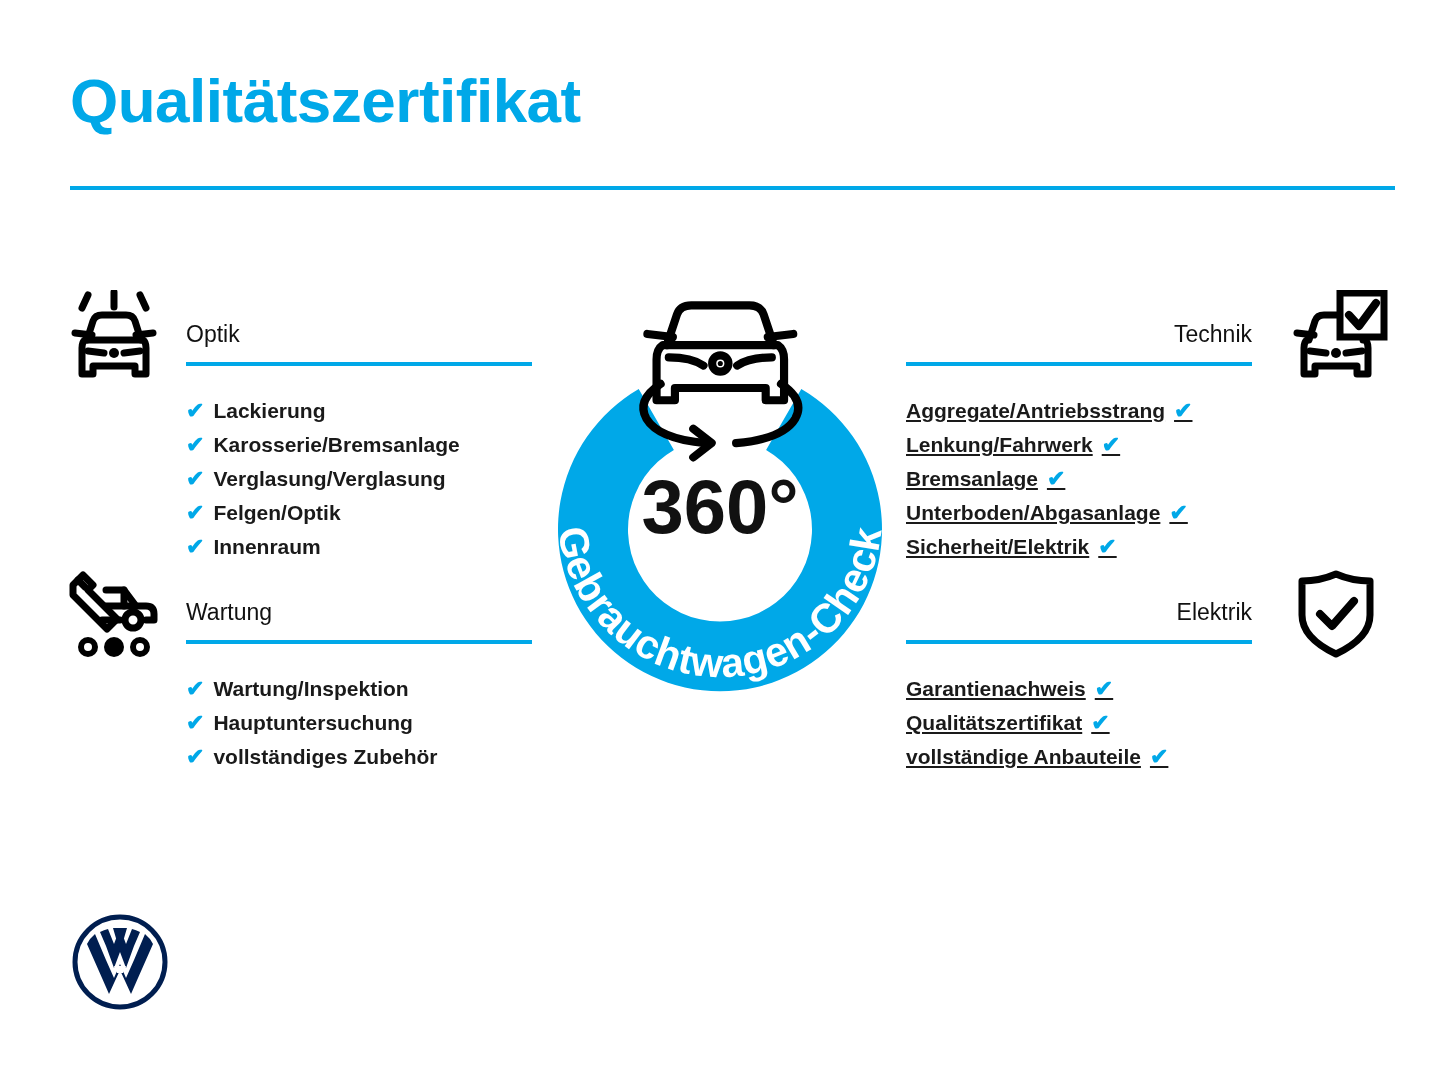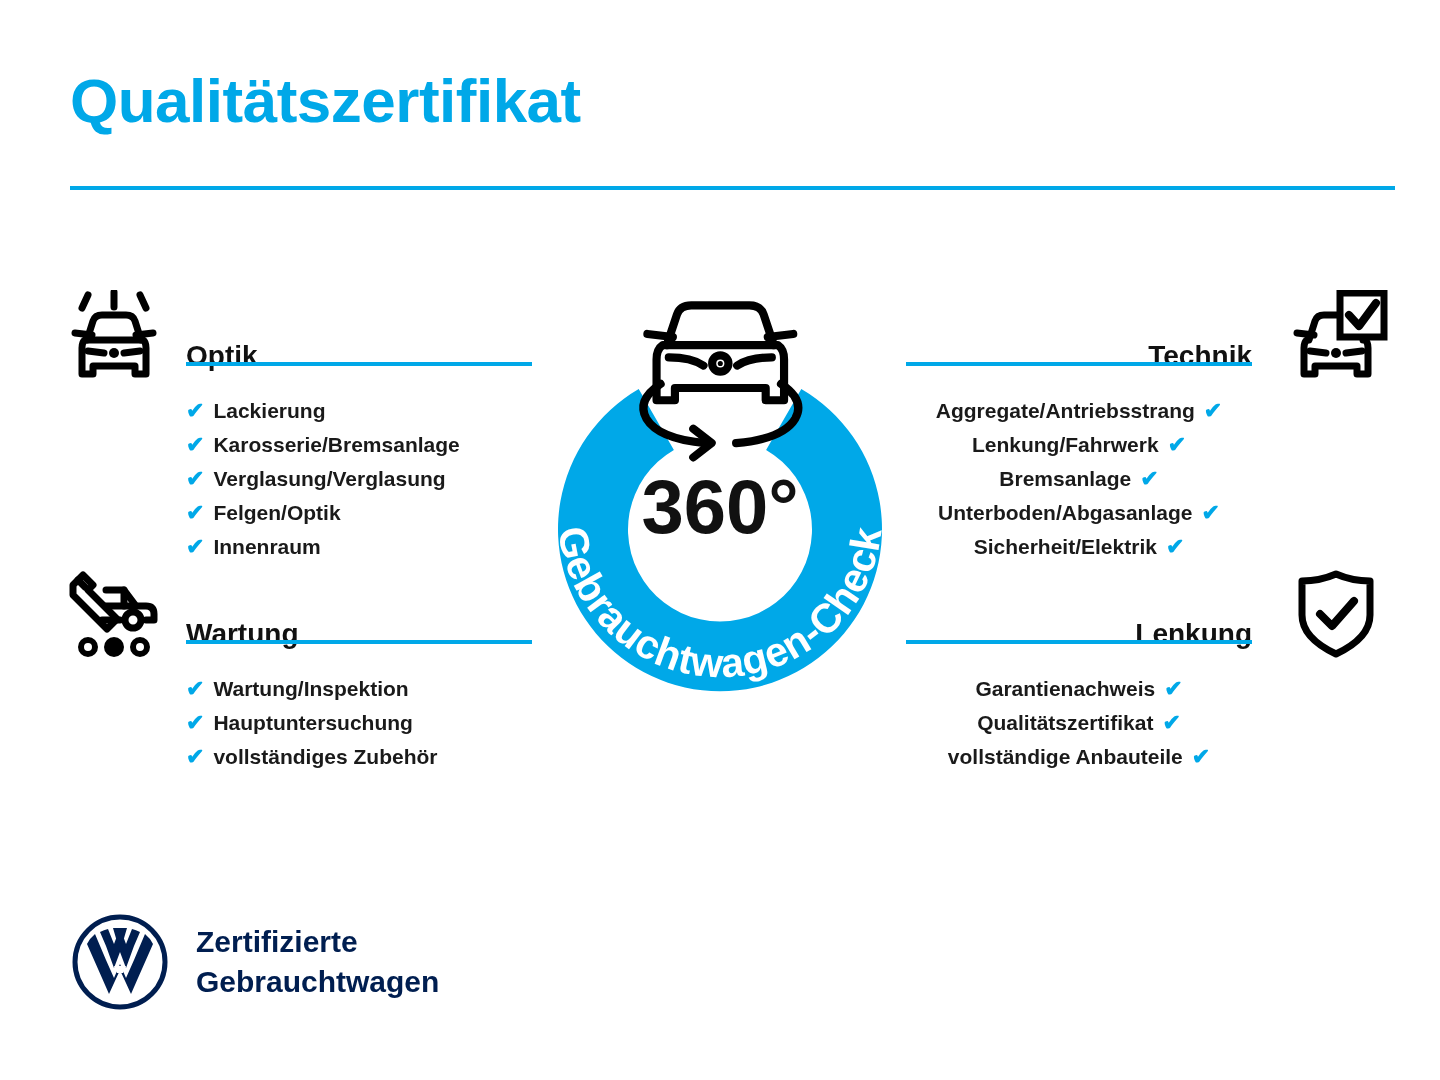--- a/index.html
+++ b/index.html
@@ -57,23 +57,23 @@
   .sec-technik  { top: 290px; }
   .sec-garantie { top: 568px; }
 
   .sec-head {
     position: relative;
     height: 96px;
   }
 
   .sec-title {
     position: absolute;
-    bottom: 16px;
-    font-size: 28px;
-    font-weight: bold;
+    bottom: 40px;
+    font-size: 23px;
+    font-weight: normal;
     color: #111111;
     line-height: 1;
     white-space: nowrap;
   }
   .left  .sec-title { left: 124px; }
   .right .sec-title { right: 136px; }
 
   .sec-rule {
     position: absolute;
     bottom: 20px;
@@ -104,21 +104,21 @@
     align-items: baseline;
     font-size: 21px;
     font-weight: 600;
     color: #1a1a1a;
     line-height: 34px;
     white-space: nowrap;
   }
 
   .left .check-list  { padding-left: 124px; }
   .right .check-list { padding-right: 136px; justify-content: flex-end; }
-  .right .check-item { justify-content: center; }
+  .right .check-item { justify-content: flex-start; text-decoration: underline; }
 
   .tick {
     color: #00A8E8;
     font-size: 22px;
     font-weight: bold;
     line-height: 34px;
   }
   .left  .tick { margin-right: 9px; }
   .right .tick { margin-left: 9px; }
 
@@ -293,21 +293,21 @@
   </div>
 
   <div class="section right sec-garantie">
     <div class="sec-head">
       <div class="sec-icon">
         <svg viewBox="0 0 104 92">
           <path d="M52 6 Q68 13 86 13 L86 47 Q86 70 52 86 Q18 70 18 47 L18 13 Q36 13 52 6 Z" fill="none" stroke="#000000" stroke-width="7" stroke-linejoin="round"></path>
           <path d="M36 46 L48 58 L70 33" fill="none" stroke="#000000" stroke-width="8" stroke-linecap="round" stroke-linejoin="round"></path>
         </svg>
       </div>
-      <div class="sec-title">Lenkung</div>
+      <div class="sec-title">Elektrik</div>
       <div class="sec-rule"></div>
     </div>
     <ul class="check-list">
       <li class="check-item">
         <span>Garantienachweis</span>
         <span class="tick">✔</span>
       </li>
       <li class="check-item">
         <span>Qualitätszertifikat</span>
         <span class="tick">✔</span>
@@ -368,19 +368,15 @@
                  L57 16 L50 40 L44 56 L36 34 L30 20
                  Q34 18 38 17 L44 32 Z" fill="#001E50"></path>
         <path d="M50 16 L43 16 L50 40 L56 56 L64 34 L70 20
                  Q66 18 62 17 L56 32 Z" fill="#001E50"></path>
         <path d="M25 22 L36 48 L44 66 L50 52 L56 66 L64 48 L75 22
                  Q80 26 83 32 L68 66 L61 82 L50 58 L39 82 L32 66 L17 32
                  Q20 26 25 22 Z" fill="#001E50"></path>
         <path d="M44 54 L56 54 L53 61 L47 61 Z" fill="#ffffff"></path>
       </svg>
     </div>
-    <div id="vw-wordmark">
-      <div>Zertifizierte</div>
-      <div>Gebrauchtwagen</div>
-    </div>
   </div>
 
 </div>
 
 </body></html>

